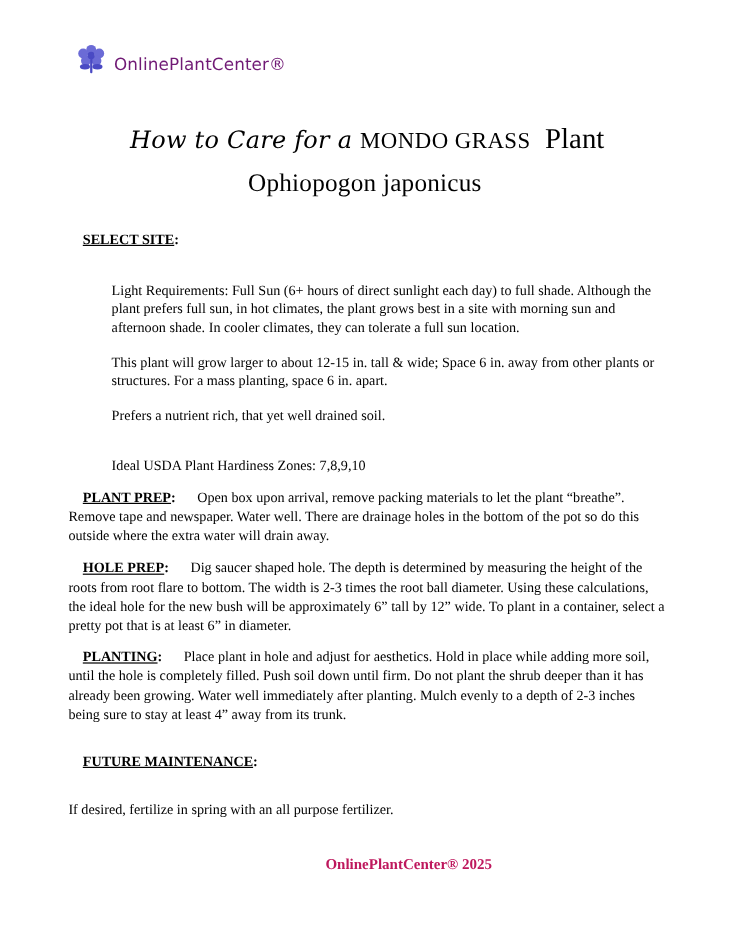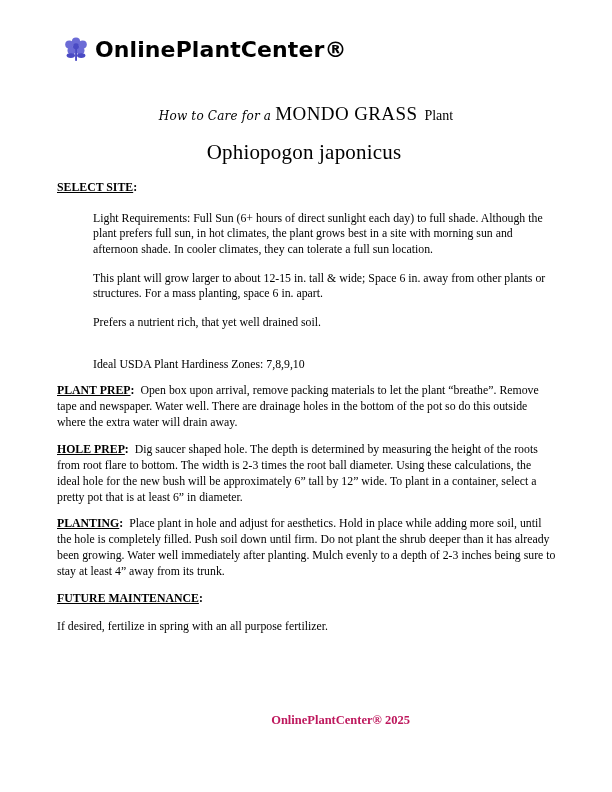--- a/index.html
+++ b/index.html
@@ -37,23 +37,23 @@
   }
   .logo-mark {
     width: 30px;
     height: 32px;
     margin-left: 6px;
     margin-right: 4px;
     display: block;
   }
   .logo-text {
     font-family: "DejaVu Sans", sans-serif;
-    font-weight: bold;
-    font-size: 22px;
-    color: #000000;
+    font-weight: normal;
+    font-size: 14px;
+    color: #701a75;
     letter-spacing: 0.1px;
     line-height: 1;
     padding-bottom: 5px;
   }
   .tagline {
     font-family: "DejaVu Sans", sans-serif;
     font-size: 11.5px;
     color: #111111;
     margin-top: 1px;
     line-height: 1.2;
@@ -64,31 +64,31 @@
     position: absolute;
     left: 0;
     top: 103px;
     width: 612px;
     text-align: center;
     white-space: nowrap;
   }
   .script {
     font-family: "DejaVu Serif", "Liberation Serif", serif;
     font-style: italic;
-    font-size: 12px;
+    font-size: 20px;
     letter-spacing: 0.2px;
   }
   .common-name {
     font-family: "Liberation Serif", "DejaVu Serif", serif;
     font-size: 19px;
     letter-spacing: 0.4px;
   }
   .plant-word {
     font-family: "Liberation Serif", "DejaVu Serif", serif;
-    font-size: 14px;
+    font-size: 24px;
     margin-top: 24px;
   }
   .botanical {
     position: absolute;
     left: 0;
     top: 140px;
     width: 608px;
     text-align: center;
     font-family: "Liberation Serif", "DejaVu Serif", serif;
     font-size: 21px;
@@ -99,21 +99,21 @@
   .body-wrap {
     position: absolute;
     left: 57px;
     top: 180px;
     width: 500px;
   }
   .heading {
     font-size: 11.8px;
     font-weight: bold;
     line-height: 1.32;
-    margin: 0;
+    margin: 12px;
   }
   .heading .u {
     text-decoration: underline;
   }
   .para {
     font-size: 11.8px;
     line-height: 1.33;
     margin: 0;
     text-align: left;
   }

